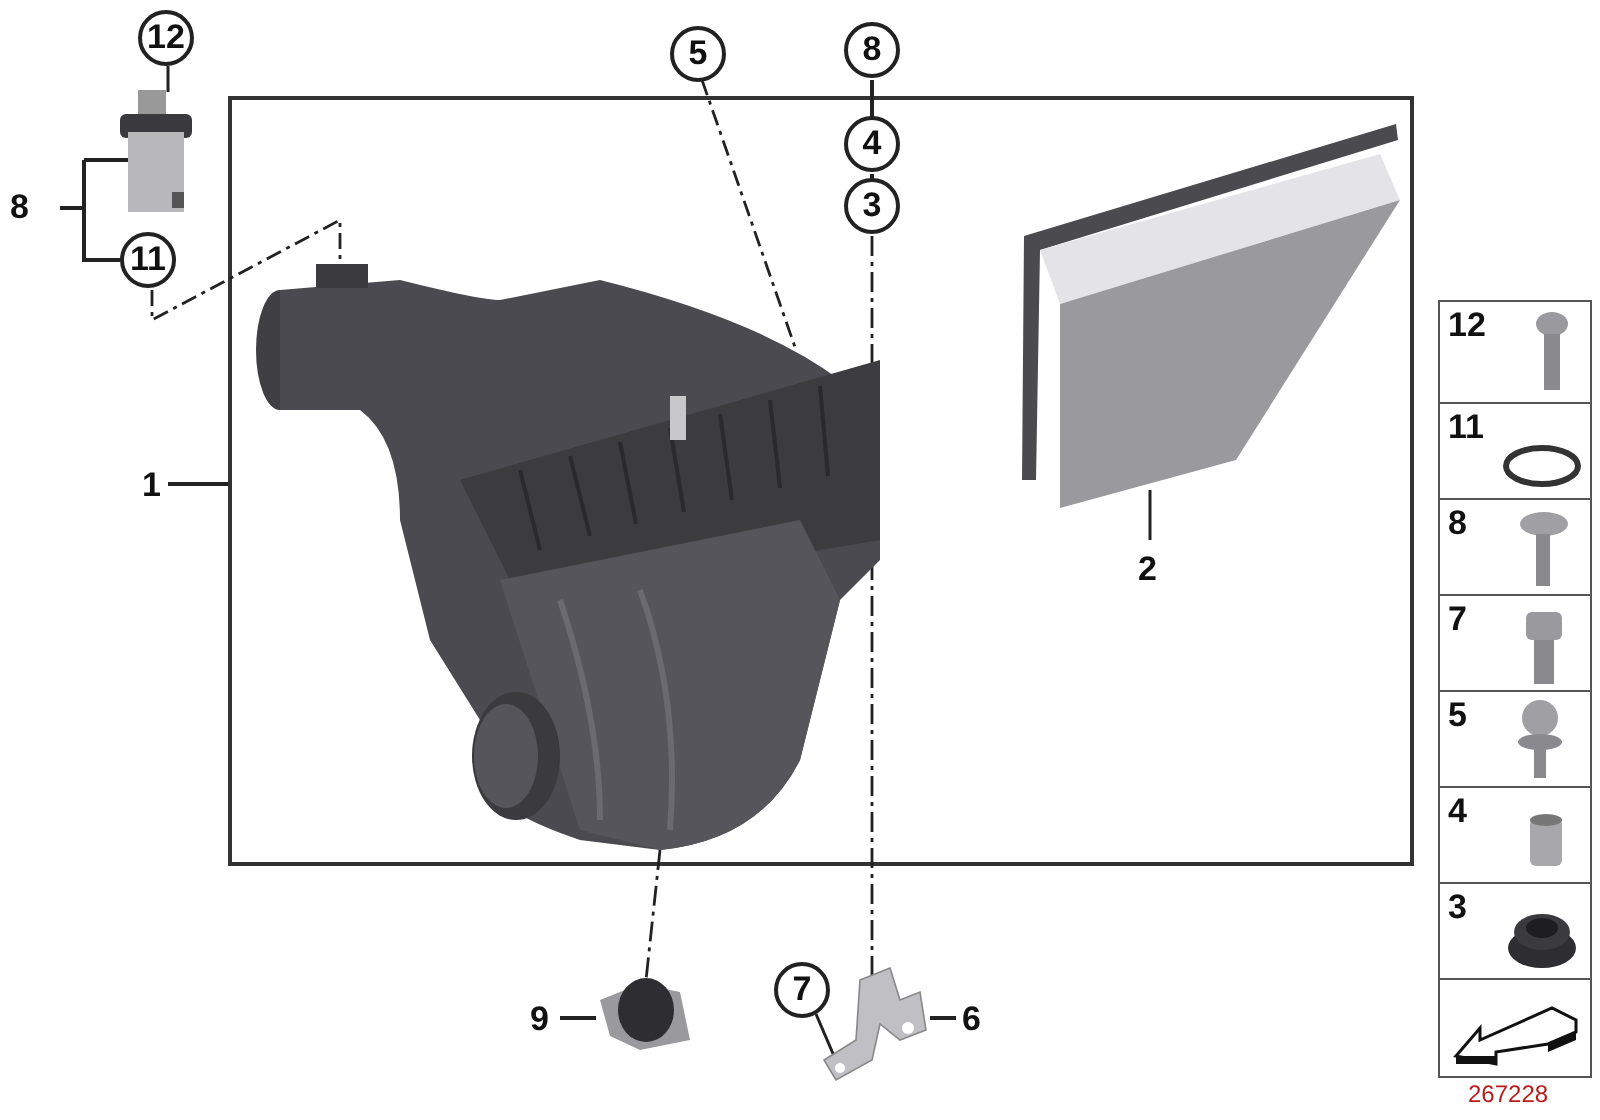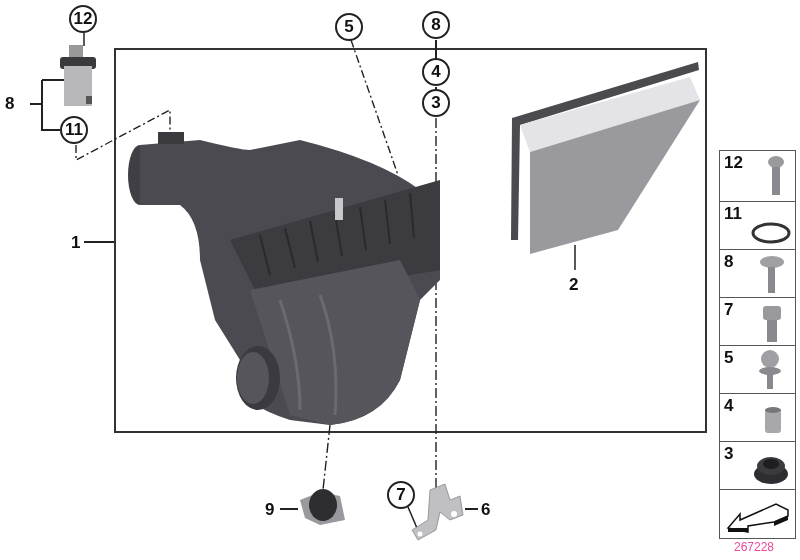--- a/index.html
+++ b/index.html
@@ -4,21 +4,21 @@
 <style>
   html, body { margin:0; padding:0; background:#ffffff; }
   body { width:800px; height:560px; position:relative; overflow:hidden; font-family:"Liberation Sans", sans-serif; }
   .abs { position:absolute; }
   .callout { position:absolute; width:28px; height:28px; border:2px solid #222; border-radius:50%; background:#fff; box-sizing:border-box; display:flex; align-items:center; justify-content:center; font-weight:bold; font-size:17px; color:#111; }
   .label { position:absolute; font-weight:bold; font-size:17px; color:#111; }
   .frame { position:absolute; left:114px; top:48px; width:593px; height:385px; border:2px solid #333; box-sizing:border-box; }
   .legend-box { position:absolute; left:719px; width:77px; border:1px solid #555; box-sizing:border-box; background:#fff; }
   .legend-num { position:absolute; left:4px; top:2px; font-weight:bold; font-size:17px; color:#111; }
   .legend-art { position:absolute; }
-  .diagram-id { position:absolute; left:734px; top:540px; font-size:12px; color:#ec4899; }
+  .diagram-id { position:absolute; left:734px; top:540px; font-size:12px; color:#b91c1c; }
   svg { overflow:visible; }
 </style>
 </head>
 <body>
 
 <div class="frame"></div>
 
 <svg class="abs" style="left:0;top:0" width="800" height="560">
 
   <g stroke="#222" stroke-width="2" fill="none">

